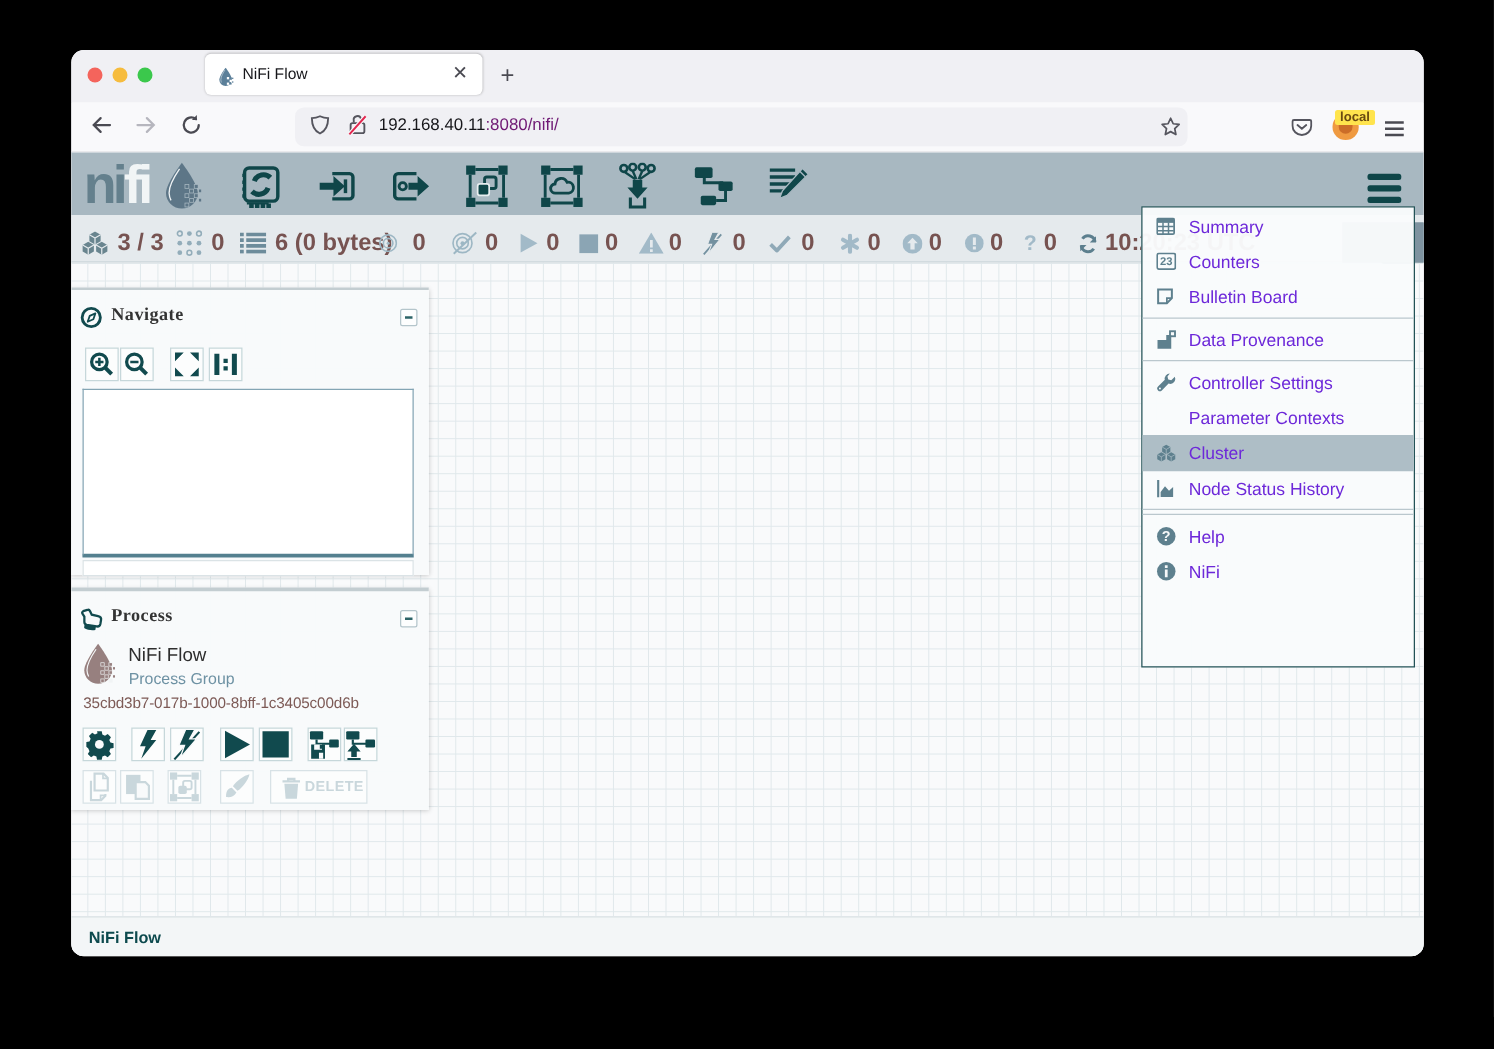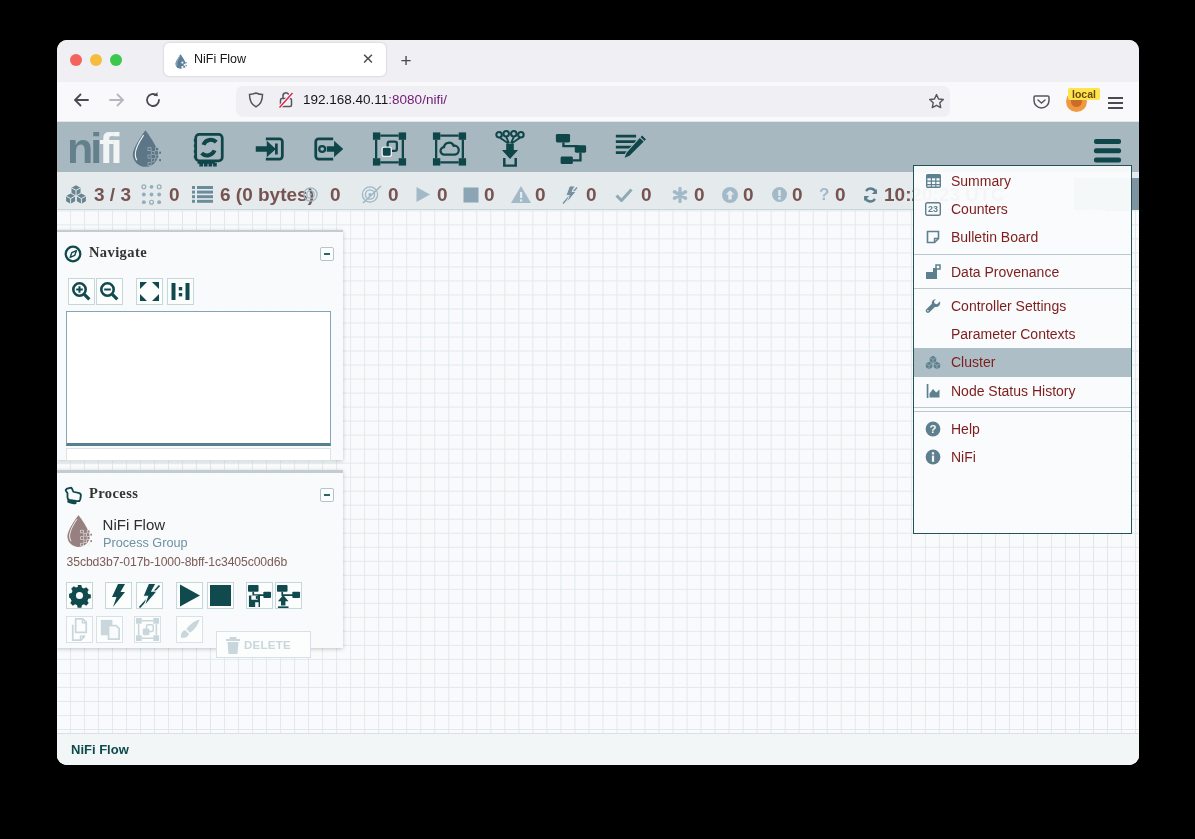--- a/index.html
+++ b/index.html
@@ -34,22 +34,22 @@
 #crumb b{position:absolute;left:14px;top:8px;font-size:13px;color:#0d4a4e}
 
 .panel{position:absolute;left:0;width:286px;background:rgba(248,250,251,.97);box-shadow:0 1px 4px rgba(0,0,0,.22)}
 .ptitle{font-family:"Liberation Serif",serif;font-weight:bold;font-size:14.5px;color:#333;position:absolute;left:32px;top:12px;letter-spacing:0.4px}
 .collapse{position:absolute;right:9px;top:15px;width:14px;height:14px;border:1px solid #b4c5cb;border-radius:2px;background:#fdfefe}
 .collapse:after{content:"";position:absolute;left:3px;top:5px;width:6px;height:2px;background:#2d6468}
 .tbtn{position:absolute;width:27px;height:27px;border:1px solid #c6d7da;background:#fcfdfd}
 
 #menu{position:absolute;left:856px;top:124.5px;width:219px;height:369.5px;background:rgba(249,251,252,.97);border:1px solid #235257;padding-top:1px}
 .mi{height:28.3px;display:flex;align-items:center;position:relative}
-.mi .txt{font-size:14px;color:#7f1d1d;position:absolute;left:37px}
-.mi .ic{position:absolute;left:11px;width:16px;height:16px;display:flex;align-items:center;justify-content:center}
+.mi .txt{font-size:14px;color:#6d28d9;position:absolute;left:37px}
+.mi .ic{position:absolute;left:11px;width:16px;height:16px;display:flex;align-items:center;}
 .mdiv{height:1px;background:#bac7cd;margin:2.5px 0}
 .hl{background:#aebec6}
 </style></head>
 <body>
 <div id="win">
  <div id="tabbar">
   <span class="tl" style="left:13px;background:#f4645c"></span>
   <span class="tl" style="left:33px;background:#f6bc3e"></span>
   <span class="tl" style="left:53px;background:#3bc84c"></span>
   <div id="tab">
@@ -462,21 +462,21 @@
               <rect x="19" y="19" width="6" height="6"></rect>
             </g>
             <path d="M7 3.8h12M7 22.2h12M3.8 7v12M22.2 7v12" stroke="#c9d7dc" stroke-width="1.6"></path>
             <rect x="12" y="8" width="7" height="7" rx="1.5" fill="none" stroke="#c9d7dc" stroke-width="1.6"></rect>
             <rect x="8" y="12" width="7" height="7" rx="1.5" fill="#c9d7dc"></rect>
           </svg></span>
    <span class="tbtn" style="left:119.2px;top:143px;border-color:#d8e2e6"><svg width="25" height="25" viewBox="0 0 26 26">
             <path d="M23.5 2.5c-4.5 1-11 5.5-13.8 10l3.8 3.8C18 13.5 22.5 7 23.5 2.5z" fill="#c9d7dc"></path>
             <path d="M8.8 13.8c-3 .3-5 2.7-4.8 7.7 4.2.6 7-.8 8.6-3.9z" fill="#c9d7dc"></path>
           </svg></span>
-   <span class="abs" style="left:158.9px;top:158px;width:95px;height:27px;border:1px solid #d8e2e6;background:#fcfdfd">
+   <span class="abs" style="left:158.9px;top:143px;width:78px;height:27px;border:1px solid #d8e2e6;background:#fcfdfd">
           <svg style="position:absolute;left:7px;top:4px" width="18" height="19" viewBox="0 0 18 19">
             <path d="M2 4h14M6.5 4V2h5v2" fill="none" stroke="#c9d7dc" stroke-width="1.8"></path>
             <path d="M3.5 6h11l-1 12h-9z" fill="#c9d7dc"></path>
           </svg>
           <span style="position:absolute;left:27px;top:7px;font-size:11.5px;font-weight:bold;color:#c9d7dc;letter-spacing:0.3px">DELETE</span>
         </span>
   </div>
   <div id="crumb">
         <b>NiFi Flow</b>
       </div>

